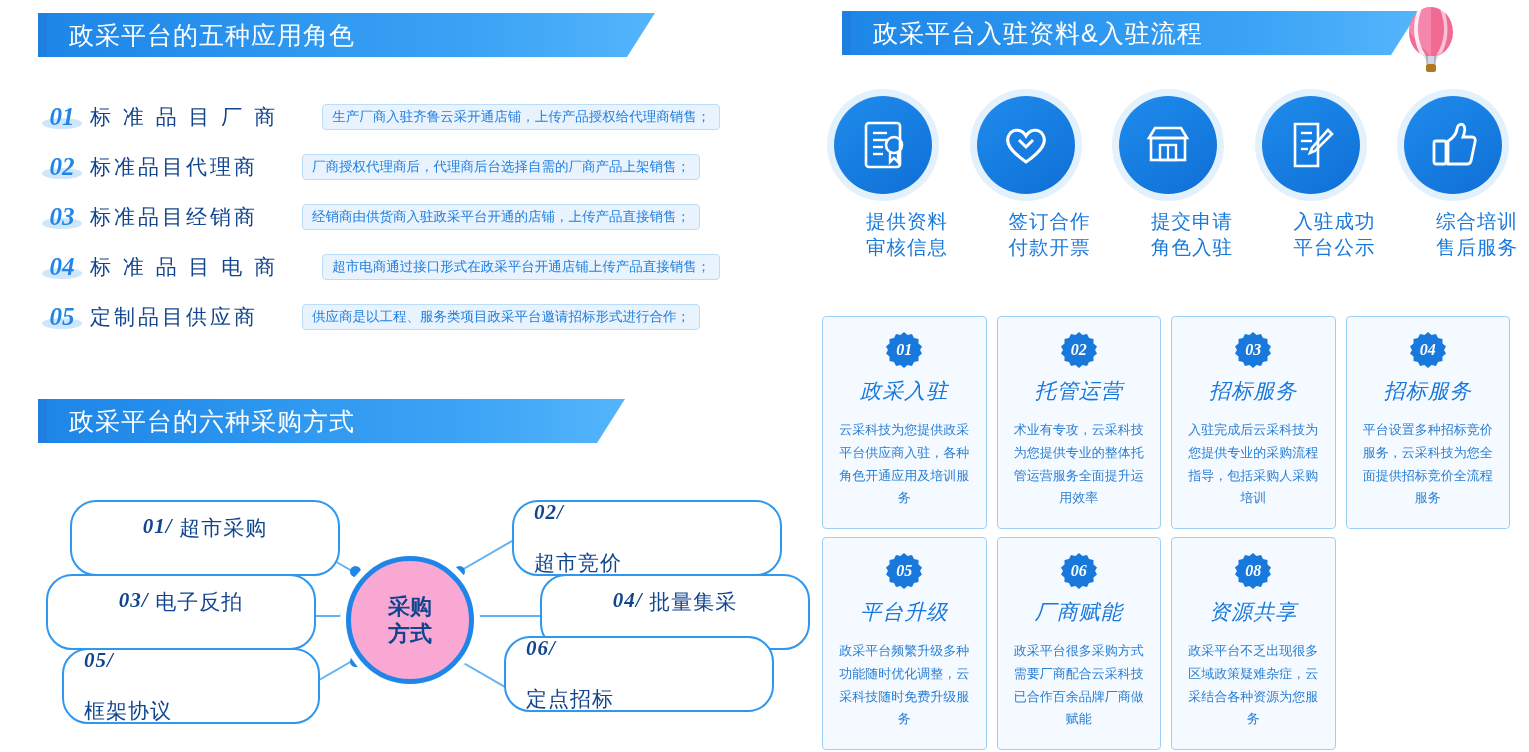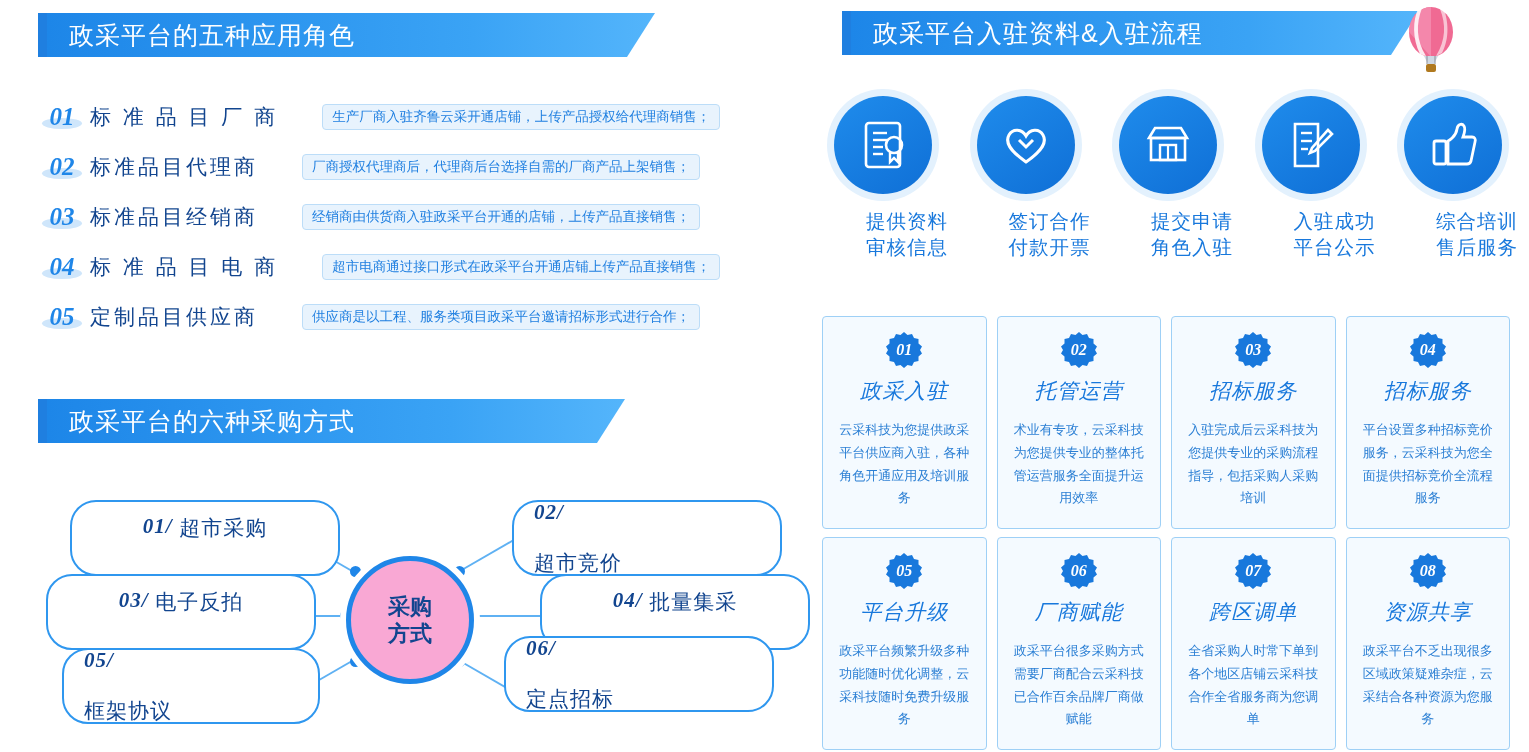--- a/index.html
+++ b/index.html
@@ -506,30 +506,20 @@
       <div class="badge">
         <svg width="38" height="38" viewBox="0 0 38 38">
           <path d="M19 1 L22.5 4 L27 3 L29 7 L33.5 8 L33.5 12.5 L37 15.5 L35 19 L37 22.5 L33.5 25.5 L33.5 30 L29 31 L27 35 L22.5 34 L19 37 L15.5 34 L11 35 L9 31 L4.5 30 L4.5 25.5 L1 22.5 L3 19 L1 15.5 L4.5 12.5 L4.5 8 L9 7 L11 3 L15.5 4 Z" fill="#1878dc"></path>
         </svg>
         <span>06</span>
       </div>
       <div class="card-title">厂商赋能</div>
       <div class="card-text">政采平台很多采购方式需要厂商配合云采科技已合作百余品牌厂商做赋能</div>
     </div>
 
-    <div class="card">
-      <div class="badge">
-        <svg width="38" height="38" viewBox="0 0 38 38">
-          <path d="M19 1 L22.5 4 L27 3 L29 7 L33.5 8 L33.5 12.5 L37 15.5 L35 19 L37 22.5 L33.5 25.5 L33.5 30 L29 31 L27 35 L22.5 34 L19 37 L15.5 34 L11 35 L9 31 L4.5 30 L4.5 25.5 L1 22.5 L3 19 L1 15.5 L4.5 12.5 L4.5 8 L9 7 L11 3 L15.5 4 Z" fill="#1878dc"></path>
-        </svg>
-        <span>07</span>
-      </div>
-      <div class="card-title">跨区调单</div>
-      <div class="card-text">全省采购人时常下单到各个地区店铺云采科技合作全省服务商为您调单</div>
-    </div>
 
     <div class="card">
       <div class="badge">
         <svg width="38" height="38" viewBox="0 0 38 38">
           <path d="M19 1 L22.5 4 L27 3 L29 7 L33.5 8 L33.5 12.5 L37 15.5 L35 19 L37 22.5 L33.5 25.5 L33.5 30 L29 31 L27 35 L22.5 34 L19 37 L15.5 34 L11 35 L9 31 L4.5 30 L4.5 25.5 L1 22.5 L3 19 L1 15.5 L4.5 12.5 L4.5 8 L9 7 L11 3 L15.5 4 Z" fill="#1878dc"></path>
         </svg>
         <span>08</span>
       </div>
       <div class="card-title">资源共享</div>
       <div class="card-text">政采平台不乏出现很多区域政策疑难杂症，云采结合各种资源为您服务</div>

